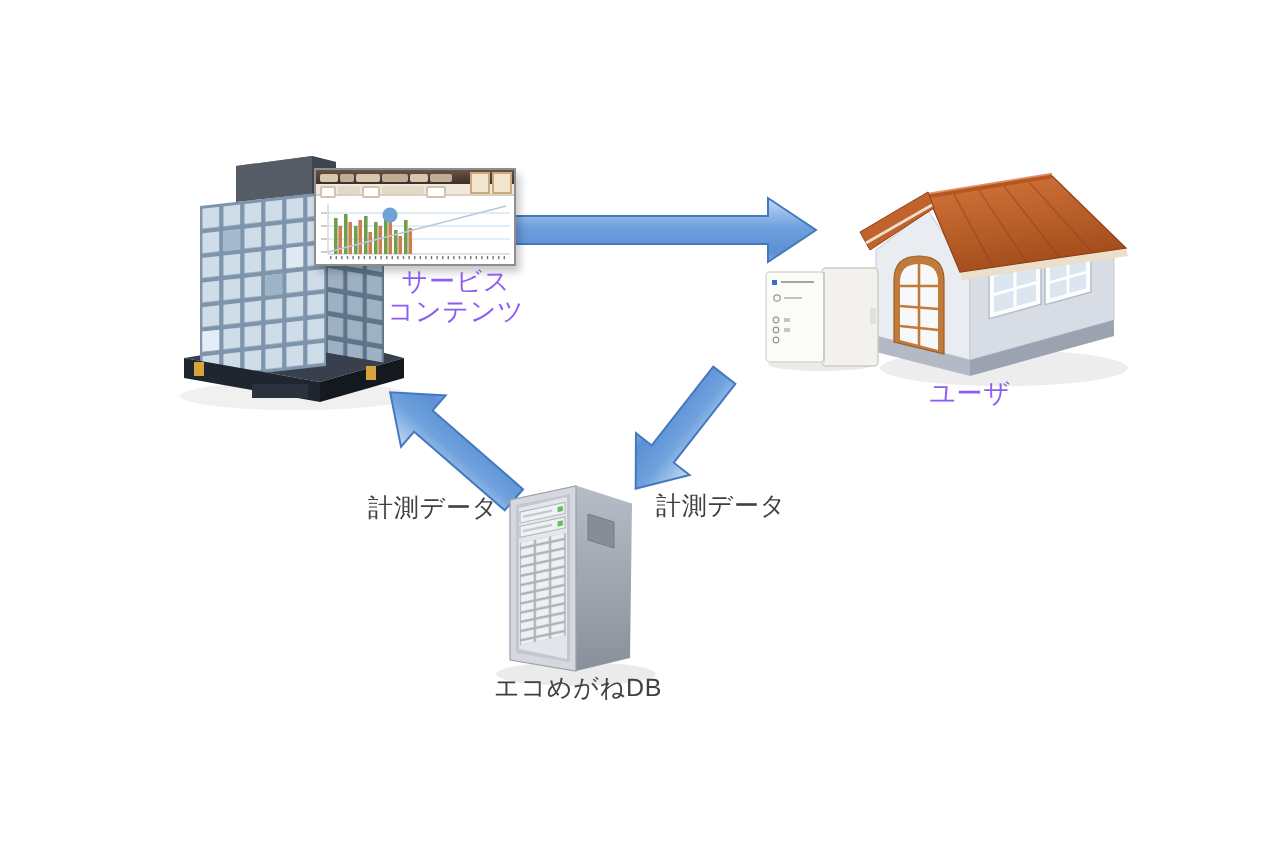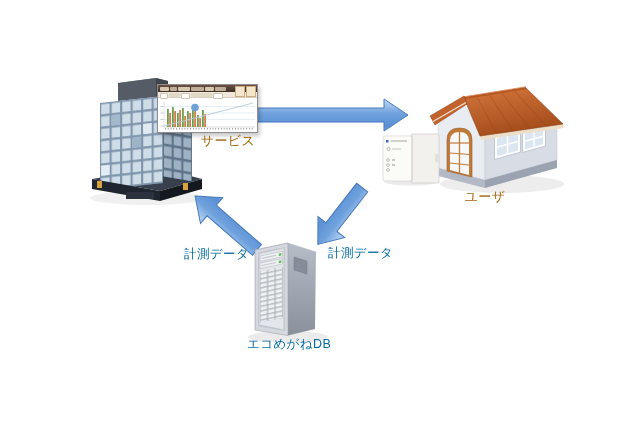--- a/index.html
+++ b/index.html
@@ -3,24 +3,24 @@
 <meta charset="utf-8">
 <style>
   html,body{margin:0;padding:0;background:#fff;}
   .canvas{
     position:relative;width:640px;height:426px;background:#fff;overflow:hidden;
     font-family:"Liberation Sans",sans-serif;color:#111;
   }
   .abs{position:absolute;}
   .node-label{
     position:absolute;text-align:center;font-size:13px;line-height:1.18;
-    color:#a16207;letter-spacing:.4px;white-space:nowrap;
+    color:#8b5cf6;letter-spacing:.4px;white-space:nowrap;
   }
   .edge-label{
-    position:absolute;text-align:center;font-size:12.5px;color:#0369a1;
+    position:absolute;text-align:center;font-size:12.5px;color:#404040;
     letter-spacing:.4px;white-space:nowrap;
   }
   
   .dash{
     position:absolute;left:157px;top:84px;width:101px;height:49px;
     background:#fff;border:1px solid #8e8e8e;box-shadow:2px 3px 4px rgba(0,0,0,.22);
     box-sizing:border-box;
   }
   .dash-header{
     height:7px;background:linear-gradient(#6b5244,#3d2e27);
@@ -245,20 +245,21 @@
       <rect x="0" y="7.2" width="22.5" height="5.5" fill="#eff1f3" stroke="#aeb3ba" stroke-width="0.5"></rect>
       <line x1="1.5" y1="9.9" x2="16" y2="9.9" stroke="#c4c9cf" stroke-width="1.2"></line>
       <rect x="18.8" y="8.7" width="2.6" height="2.6" fill="#5fbf5f"></rect>
       <rect x="0" y="15.5" width="22.8" height="51" fill="#a8aeb6"></rect>
       <rect x="0" y="15.5" width="22.8" height="51" fill="url(#slotP)"></rect>
     </g>
   </svg>
 
   <div class="node-label" style="left:178px;top:133px;width:100px">
     <div>サービス</div>
+    <div>コンテンツ</div>
   </div>
 
 
 
   <div class="node-label" style="left:453px;top:189px;width:64px">ユーザ</div>
 
   <div class="edge-label" style="left:184px;top:246px;width:64px">計測データ</div>
 
   <div class="edge-label" style="left:328px;top:245px;width:64px">計測データ</div>
 

